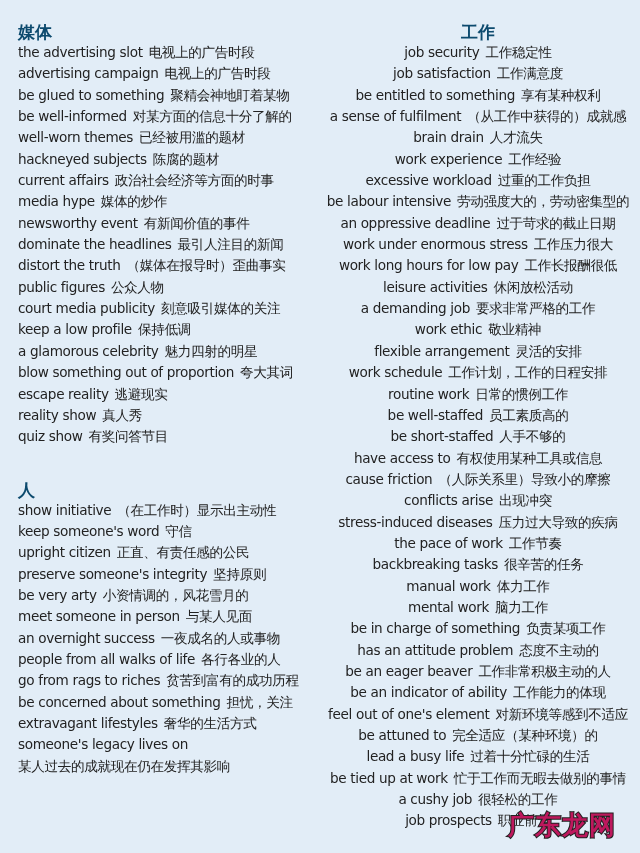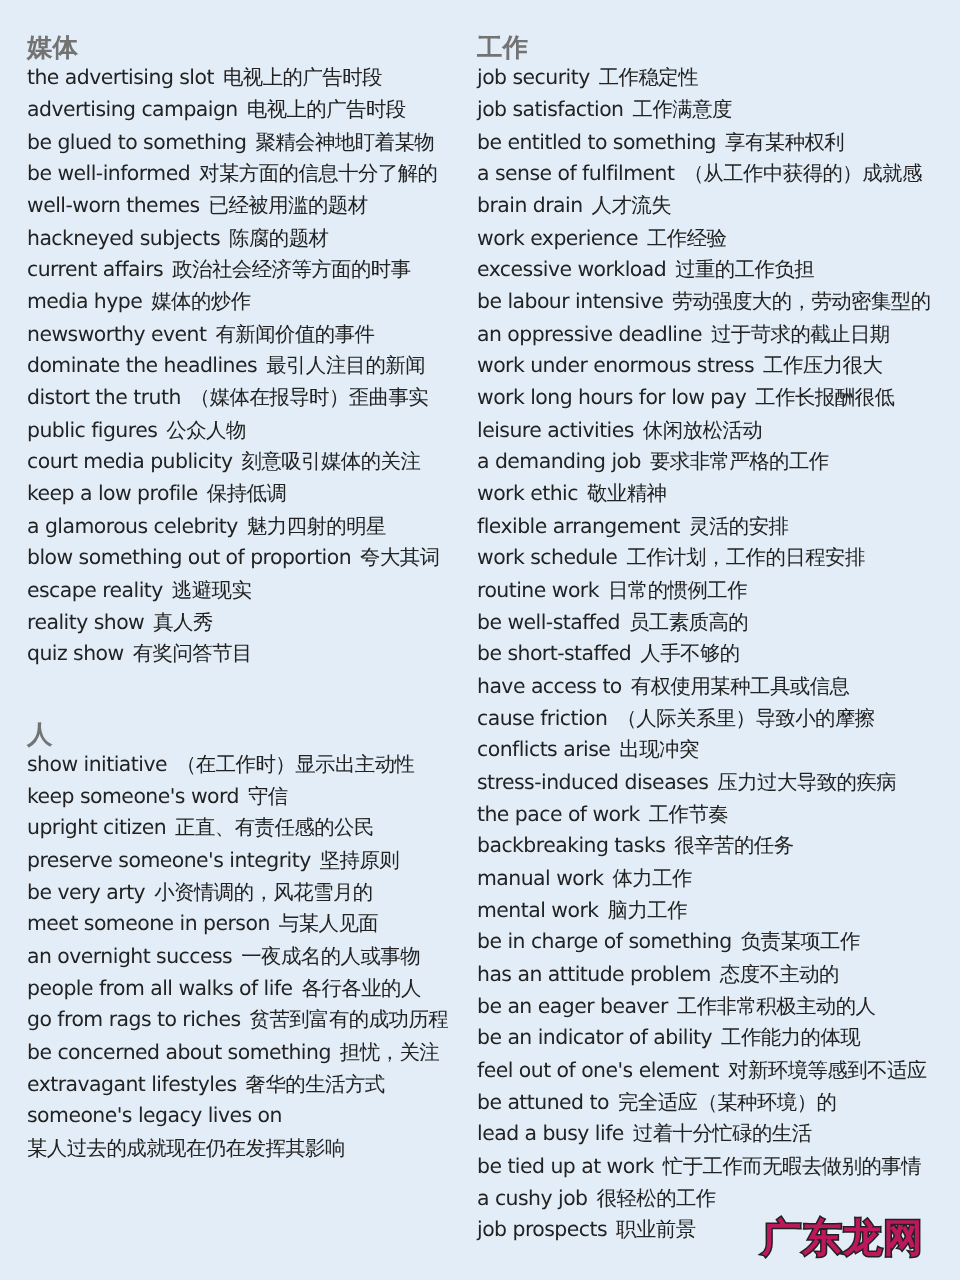--- a/index.html
+++ b/index.html
@@ -5,23 +5,23 @@
   html, body { margin:0; padding:0; }
   body {
     width:640px; height:853px; overflow:hidden;
     background:#e2edf7;
     font-family:"DejaVu Sans","Liberation Sans",sans-serif;
     color:#222;
     position:relative;
   }
   .col { position:absolute; top:22px; }
   .col.left { left:18px; width:295px; }
-  .col.right { left:318px; width:320px; }
+  .col.right { left:318px; width:320px;text-align:center; }
   .section-title {
-    font-weight:bold; font-size:17px; line-height:20px; color:#737373;
+    font-weight:bold; font-size:17px; line-height:20px; color:#0c4a6e;
     margin:0 0 0 0;
   }
   .entry {
     font-size:13.6px; line-height:21.35px; white-space:nowrap;
     letter-spacing:-0.35px;
   }
   .en { color:#222; }
   .zh { color:#222; margin-left:6px; }
   .gap { height:32px; }
   .watermark {

